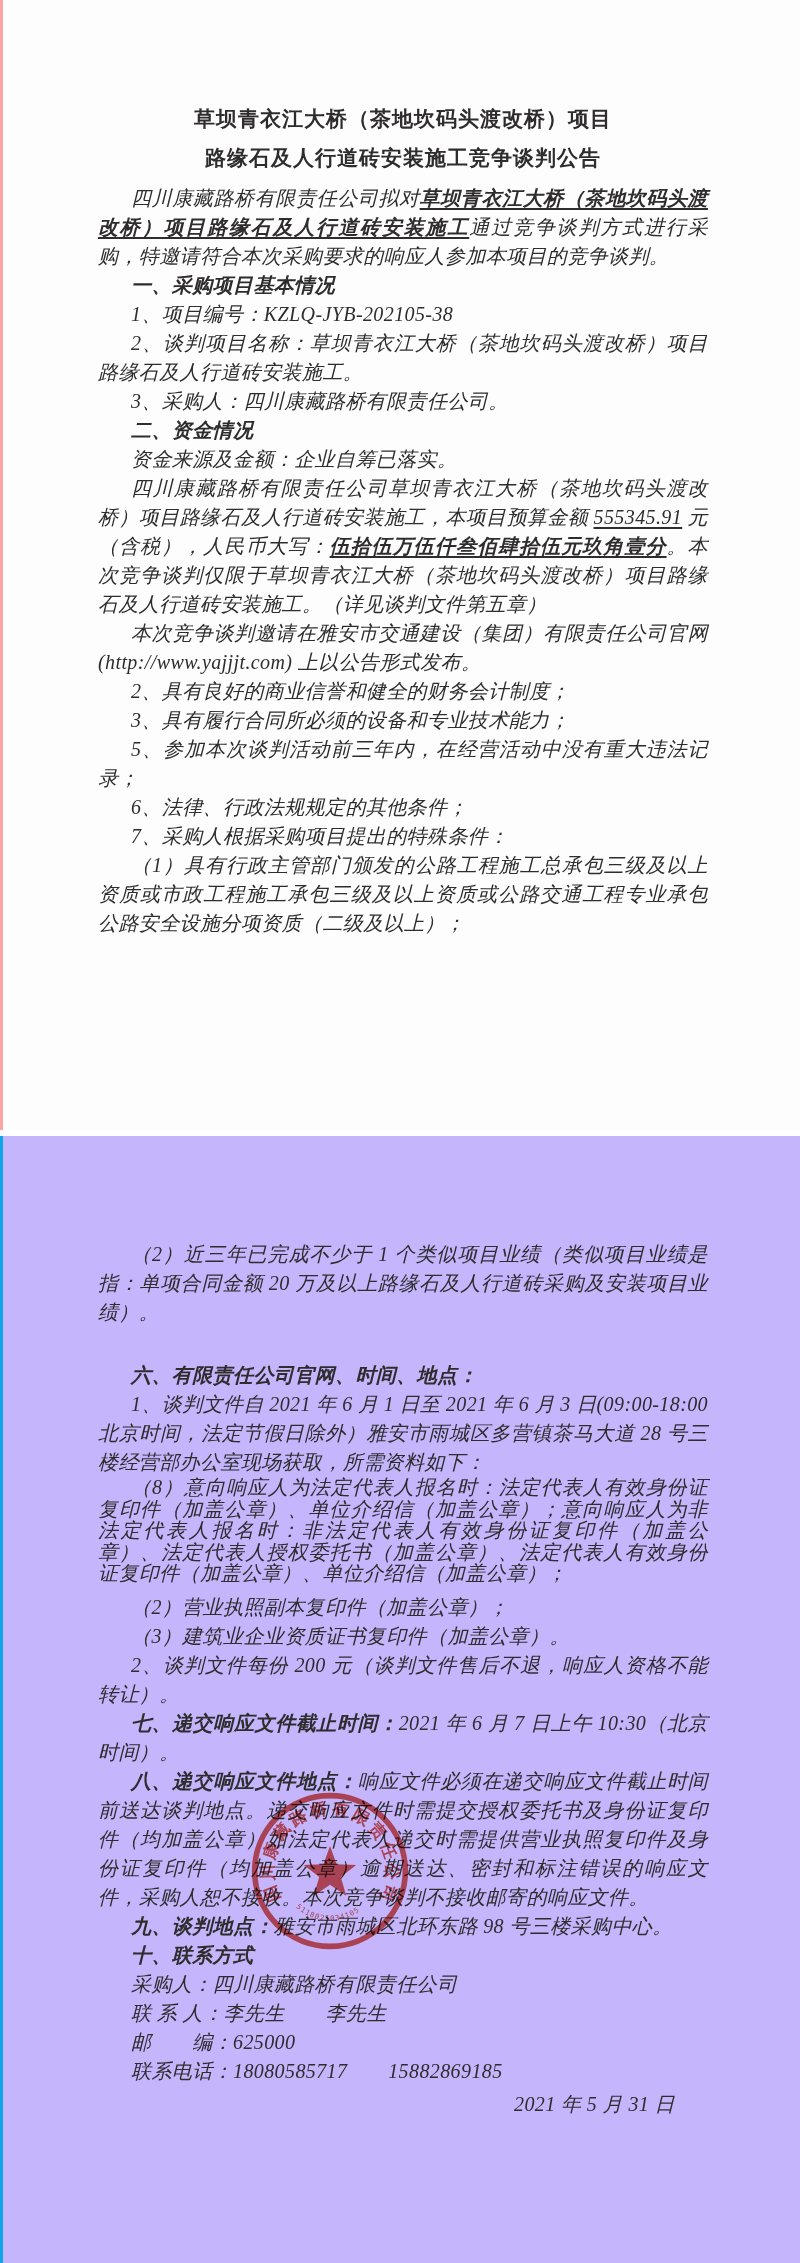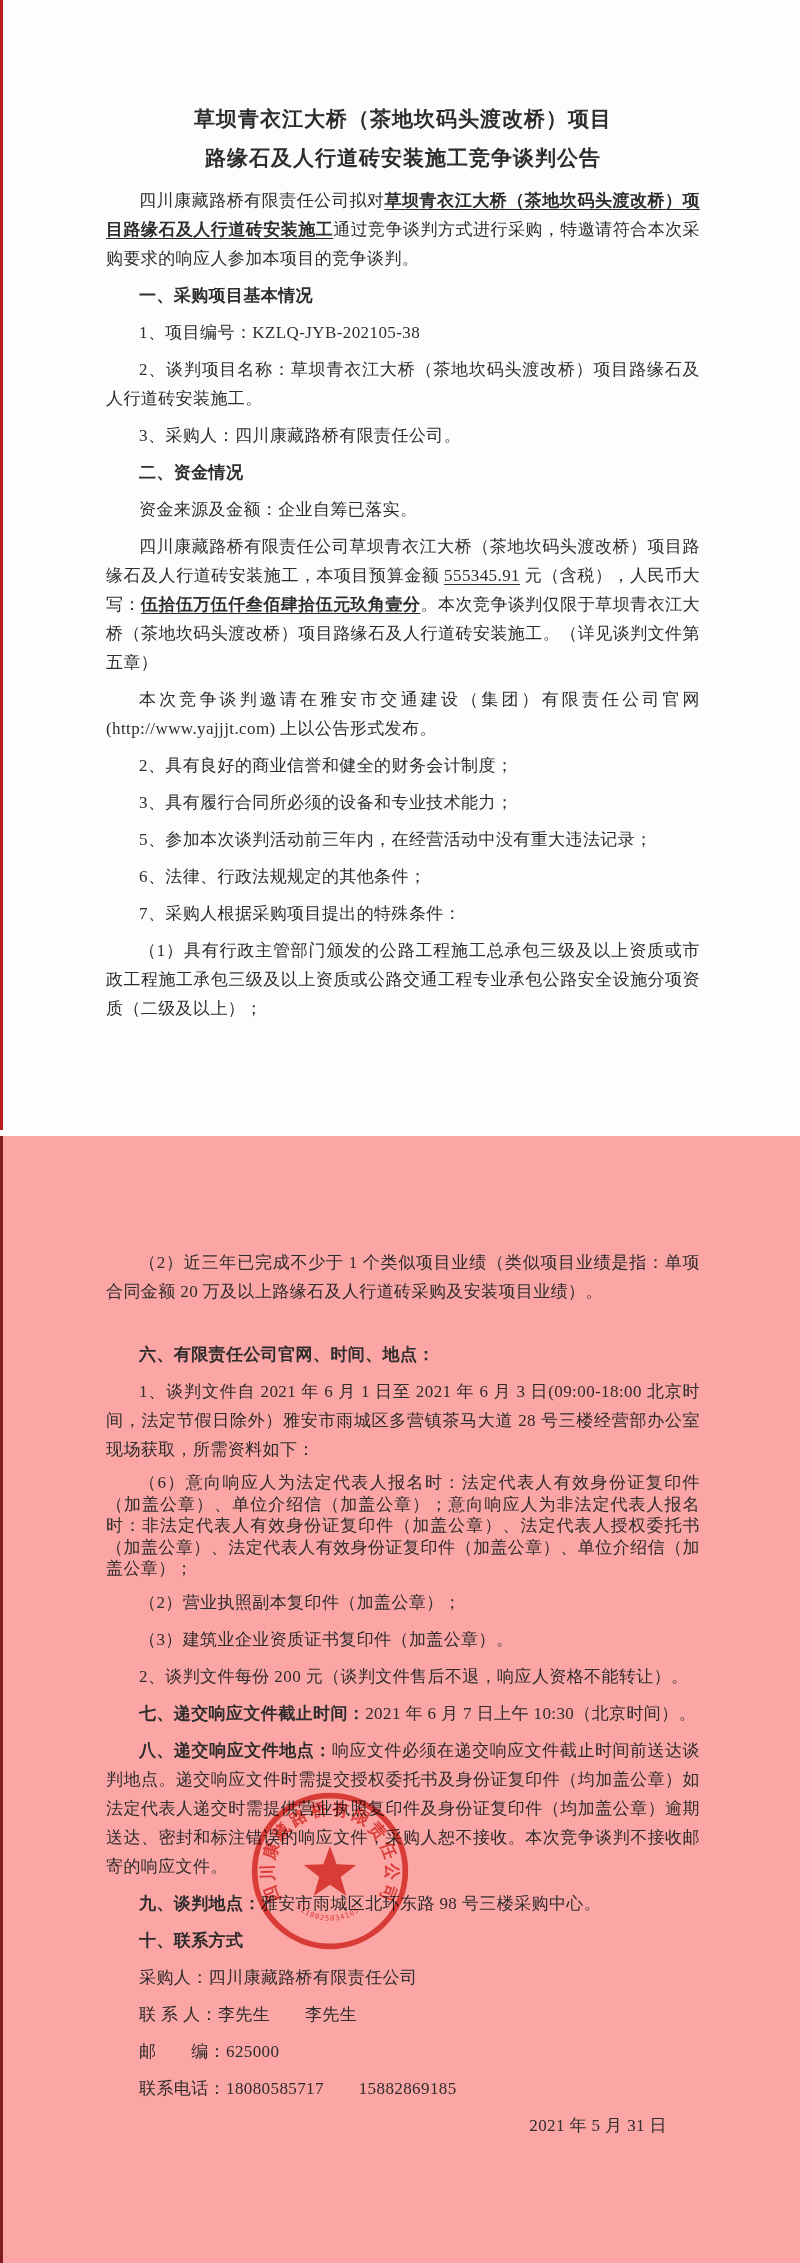--- a/index.html
+++ b/index.html
@@ -1,26 +1,26 @@
 <!DOCTYPE html>
 <html lang="zh"><head>
 <meta charset="utf-8">
 <style>
   html,body{margin:0;padding:0;background:#ffffff;}
   .document{position:relative;width:800px;height:2263px;background:#ffffff;
     font-family:"Liberation Serif","DejaVu Serif",serif;color:#2e2c2c;}
   .page{position:absolute;left:0;width:800px;box-sizing:border-box;}
-  .page-1{top:0;height:1130px;background:#fdfdfd;border-left:3px solid #b91c1c;
+  .page-1{top:0;height:1130px;background:#fdfdfd;border-left:3px solid #fca5a5;
     padding:100px 92px 0 95px;}
-  .page-2{top:1136px;height:1127px;background:#fca5a5;border-left:3px solid #7f1d1d;
+  .page-2{top:1136px;height:1127px;background:#c4b5fd;border-left:3px solid #0ea5e9;
     padding:104px 92px 0 95px;}
   .title{margin:0 0 6px 0;text-align:center;font-size:21px;font-weight:bold;
     line-height:39px;letter-spacing:1px;}
   .title span{display:block;}
-  p{margin:8px;font-size:17px;line-height:29px;text-align:justify;letter-spacing:0.4px;}
+  p{margin:0;font-size:20px;line-height:29px;text-align:justify;letter-spacing:0.4px;font-style:italic;}
   .ind{text-indent:33px;}
   .b{font-weight:bold;}
   .u{text-decoration:underline;text-underline-offset:3px;}
   .tight{line-height:21.5px;}
   .gap-top{margin-top:34px;}
   .gap-sm{margin-top:8px;}
   .date-line{text-align:right;padding-right:33px;margin-top:4px;}
   
   .seal{position:absolute;left:246px;top:654px;width:162px;height:162px;
     opacity:0.88;mix-blend-mode:multiply;pointer-events:none;}
@@ -59,21 +59,21 @@
     <p class="ind">6、法律、行政法规规定的其他条件；</p>
     <p class="ind">7、采购人根据采购项目提出的特殊条件：</p>
     <p class="ind">（1）具有行政主管部门颁发的公路工程施工总承包三级及以上资质或市政工程施工承包三级及以上资质或公路交通工程专业承包公路安全设施分项资质（二级及以上）；</p>
   </section>
 
   <section class="page page-2">
     <p class="ind">（2）近三年已完成不少于 1 个类似项目业绩（类似项目业绩是指：单项合同金额 20 万及以上路缘石及人行道砖采购及安装项目业绩）。</p>
 
     <p class="b ind gap-top">六、有限责任公司官网、时间、地点：</p>
     <p class="ind">1、谈判文件自 2021 年 6 月 1 日至 2021 年 6 月 3 日(09:00-18:00 北京时间，法定节假日除外）雅安市雨城区多营镇茶马大道 28 号三楼经营部办公室现场获取，所需资料如下：</p>
-    <p class="ind tight">（6）意向响应人为法定代表人报名时：法定代表人有效身份证复印件（加盖公章）、单位介绍信（加盖公章）；意向响应人为非法定代表人报名时：非法定代表人有效身份证复印件（加盖公章）、法定代表人授权委托书（加盖公章）、法定代表人有效身份证复印件（加盖公章）、单位介绍信（加盖公章）；</p>
+    <p class="ind tight">（8）意向响应人为法定代表人报名时：法定代表人有效身份证复印件（加盖公章）、单位介绍信（加盖公章）；意向响应人为非法定代表人报名时：非法定代表人有效身份证复印件（加盖公章）、法定代表人授权委托书（加盖公章）、法定代表人有效身份证复印件（加盖公章）、单位介绍信（加盖公章）；</p>
     <p class="ind gap-sm">（2）营业执照副本复印件（加盖公章）；</p>
     <p class="ind">（3）建筑业企业资质证书复印件（加盖公章）。</p>
     <p class="ind">2、谈判文件每份 200 元（谈判文件售后不退，响应人资格不能转让）。</p>
 
     <p class="ind"><span class="b">七、递交响应文件截止时间：</span><span>2021 年 6 月 7 日上午 10:30（北京时间）。</span></p>
 
     <p class="ind"><span class="b">八、递交响应文件地点：</span><span>响应文件必须在递交响应文件截止时间前送达谈判地点。递交响应文件时需提交授权委托书及身份证复印件（均加盖公章）如法定代表人递交时需提供营业执照复印件及身份证复印件（均加盖公章）逾期送达、密封和标注错误的响应文件，采购人恕不接收。本次竞争谈判不接收邮寄的响应文件。</span></p>
 
     <p class="ind"><span class="b">九、谈判地点：</span><span>雅安市雨城区北环东路 98 号三楼采购中心。</span></p>
 

